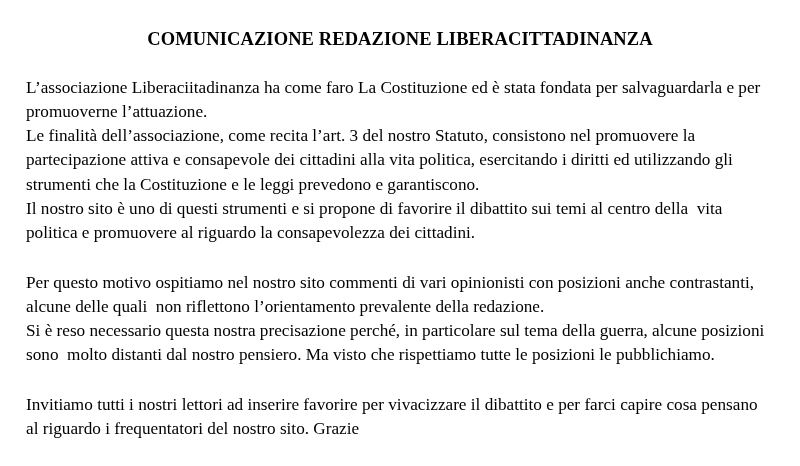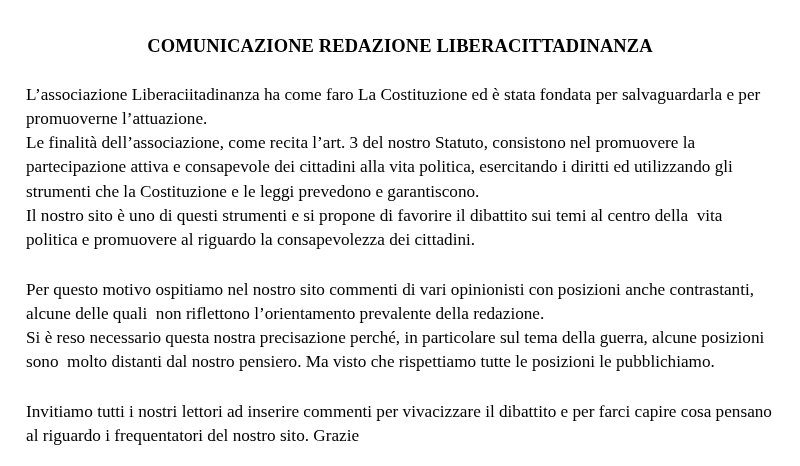--- a/index.html
+++ b/index.html
@@ -11,21 +11,21 @@
     height: 466px;
     background: #ffffff;
     font-family: "Liberation Serif", serif;
     color: #000000;
     overflow: hidden;
   }
   .page {
     width: 800px;
     height: 466px;
     box-sizing: border-box;
-    padding: 35px 18px 10px 18px;
+    padding: 28px 18px 10px 18px;
     position: relative;
   }
   .doc-title {
     text-align: center;
     font-weight: bold;
     font-size: 18.5px;
     letter-spacing: 0.1px;
     margin: 0 0 26px 0;
     line-height: 1.2;
   }
@@ -54,15 +54,15 @@
 Le finalità dell’associazione, come recita l’art. 3 del nostro Statuto, consistono nel promuovere la partecipazione attiva e consapevole dei cittadini alla vita politica, esercitando i diritti ed utilizzando gli strumenti che la Costituzione e le leggi prevedono e garantiscono.
 Il nostro sito è uno di questi strumenti e si propone di favorire il dibattito sui temi al centro della  vita politica e promuovere al riguardo la consapevolezza dei cittadini.</p>
 
   <div class="gap"></div>
 
   <p class="para block">Per questo motivo ospitiamo nel nostro sito commenti di vari opinionisti con posizioni anche contrastanti, alcune delle quali  non riflettono l’orientamento prevalente della redazione.
 Si è reso necessario questa nostra precisazione perché, in particolare sul tema della guerra, alcune posizioni sono  molto distanti dal nostro pensiero. Ma visto che rispettiamo tutte le posizioni le pubblichiamo.</p>
 
   <div class="gap"></div>
 
-  <p class="para block">Invitiamo tutti i nostri lettori ad inserire commenti per vivacizzare il dibattito e per farci capire cosa pensano al riguardo i frequentatori del nostro sito. Grazie</p>
+  <p class="para block">Invitiamo tutti i nostri lettori ad inserire favorire per vivacizzare il dibattito e per farci capire cosa pensano al riguardo i frequentatori del nostro sito. Grazie</p>
 
 </div>
 
 </body></html>

